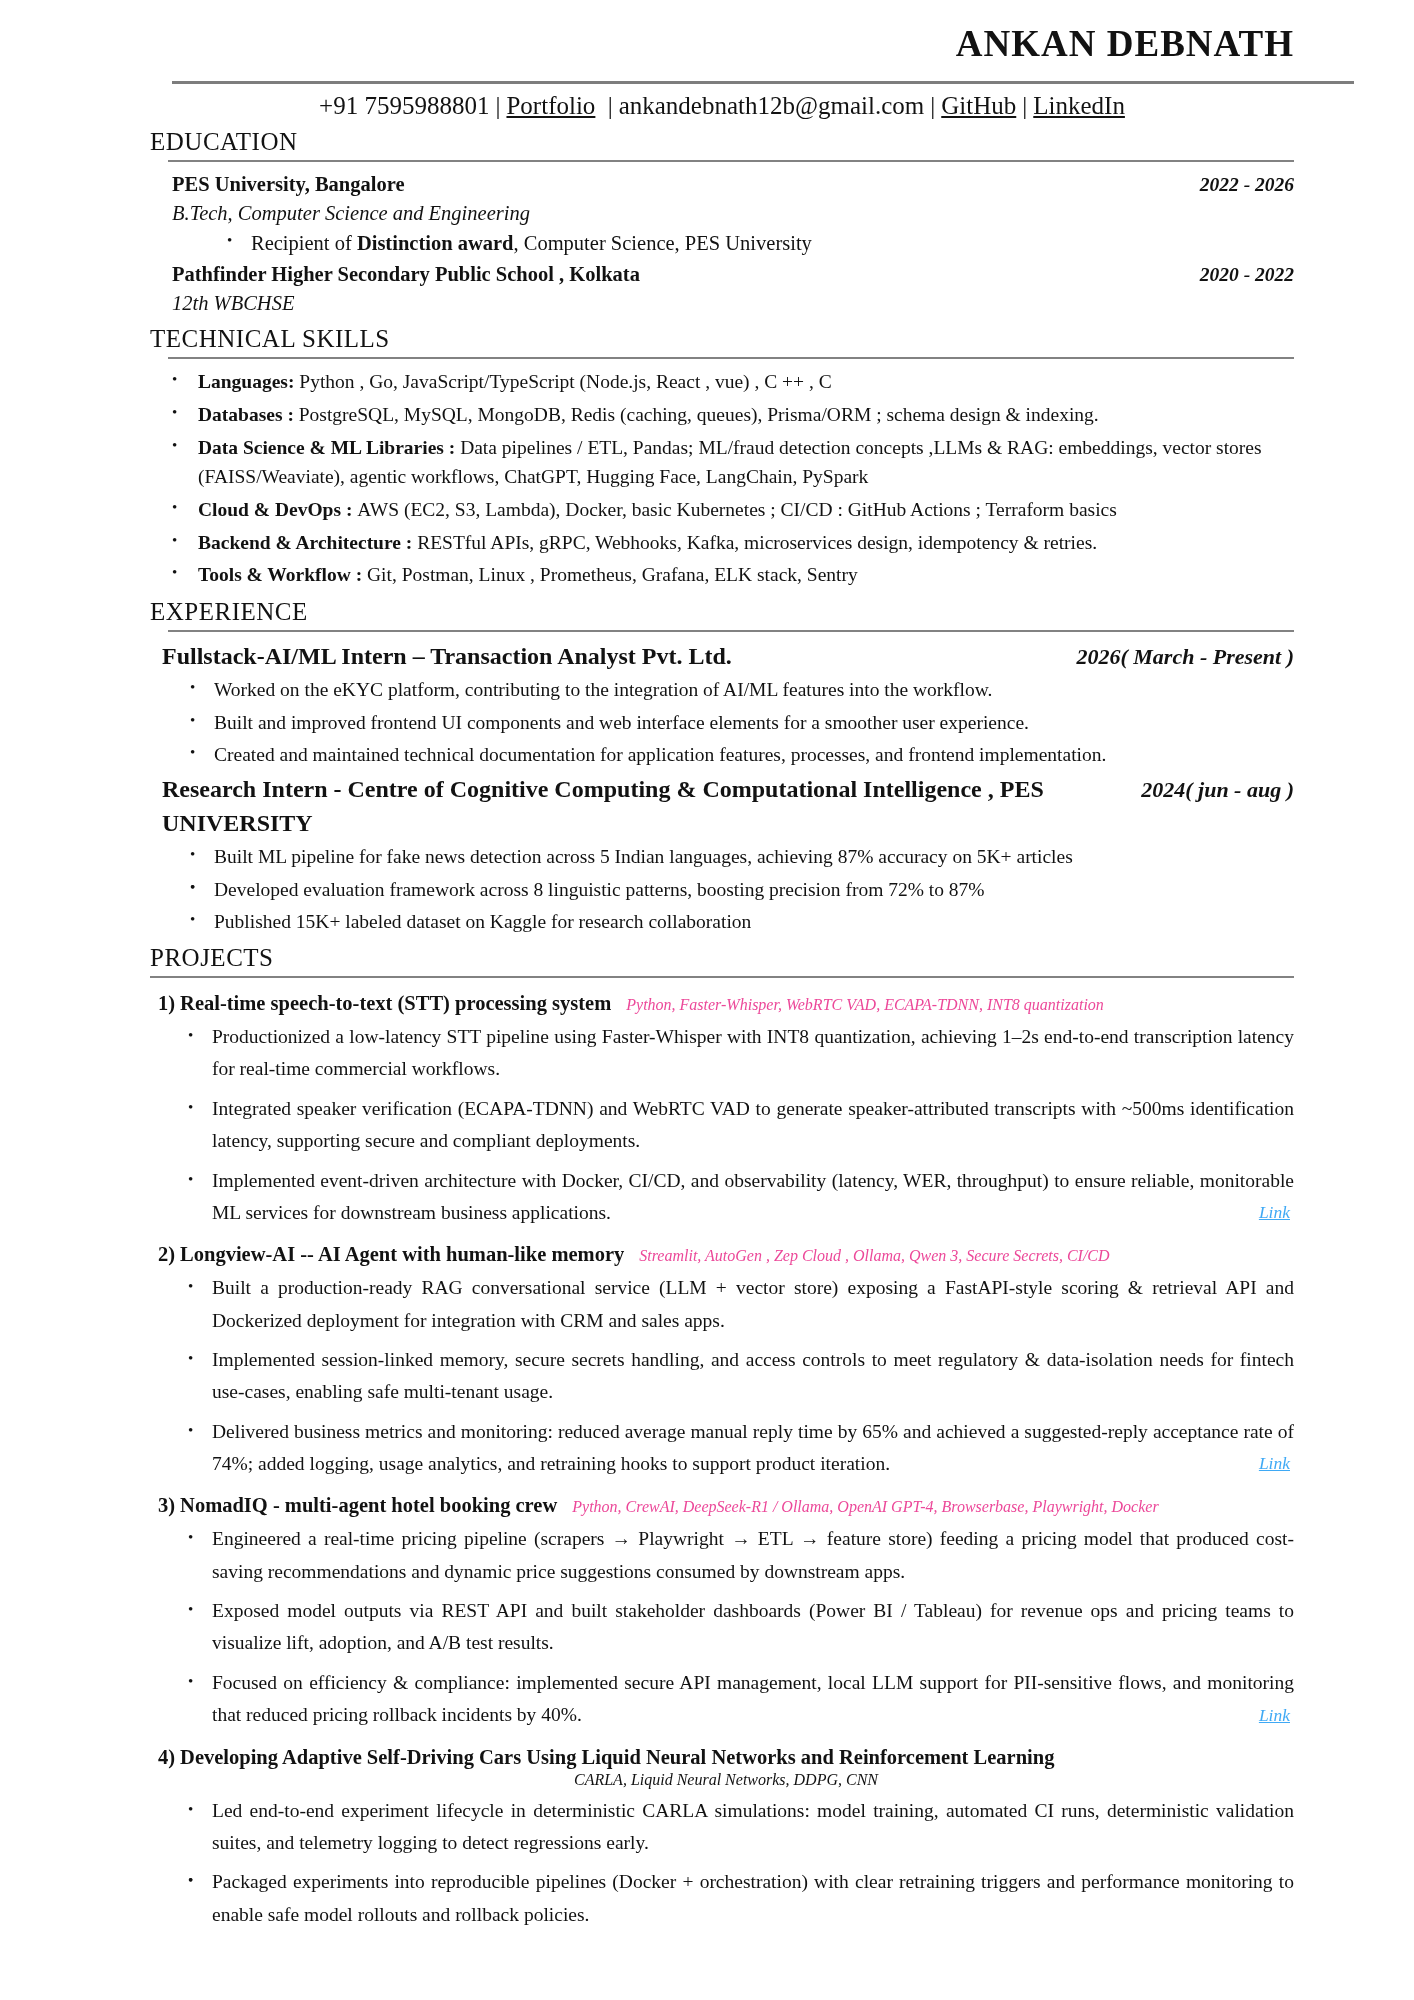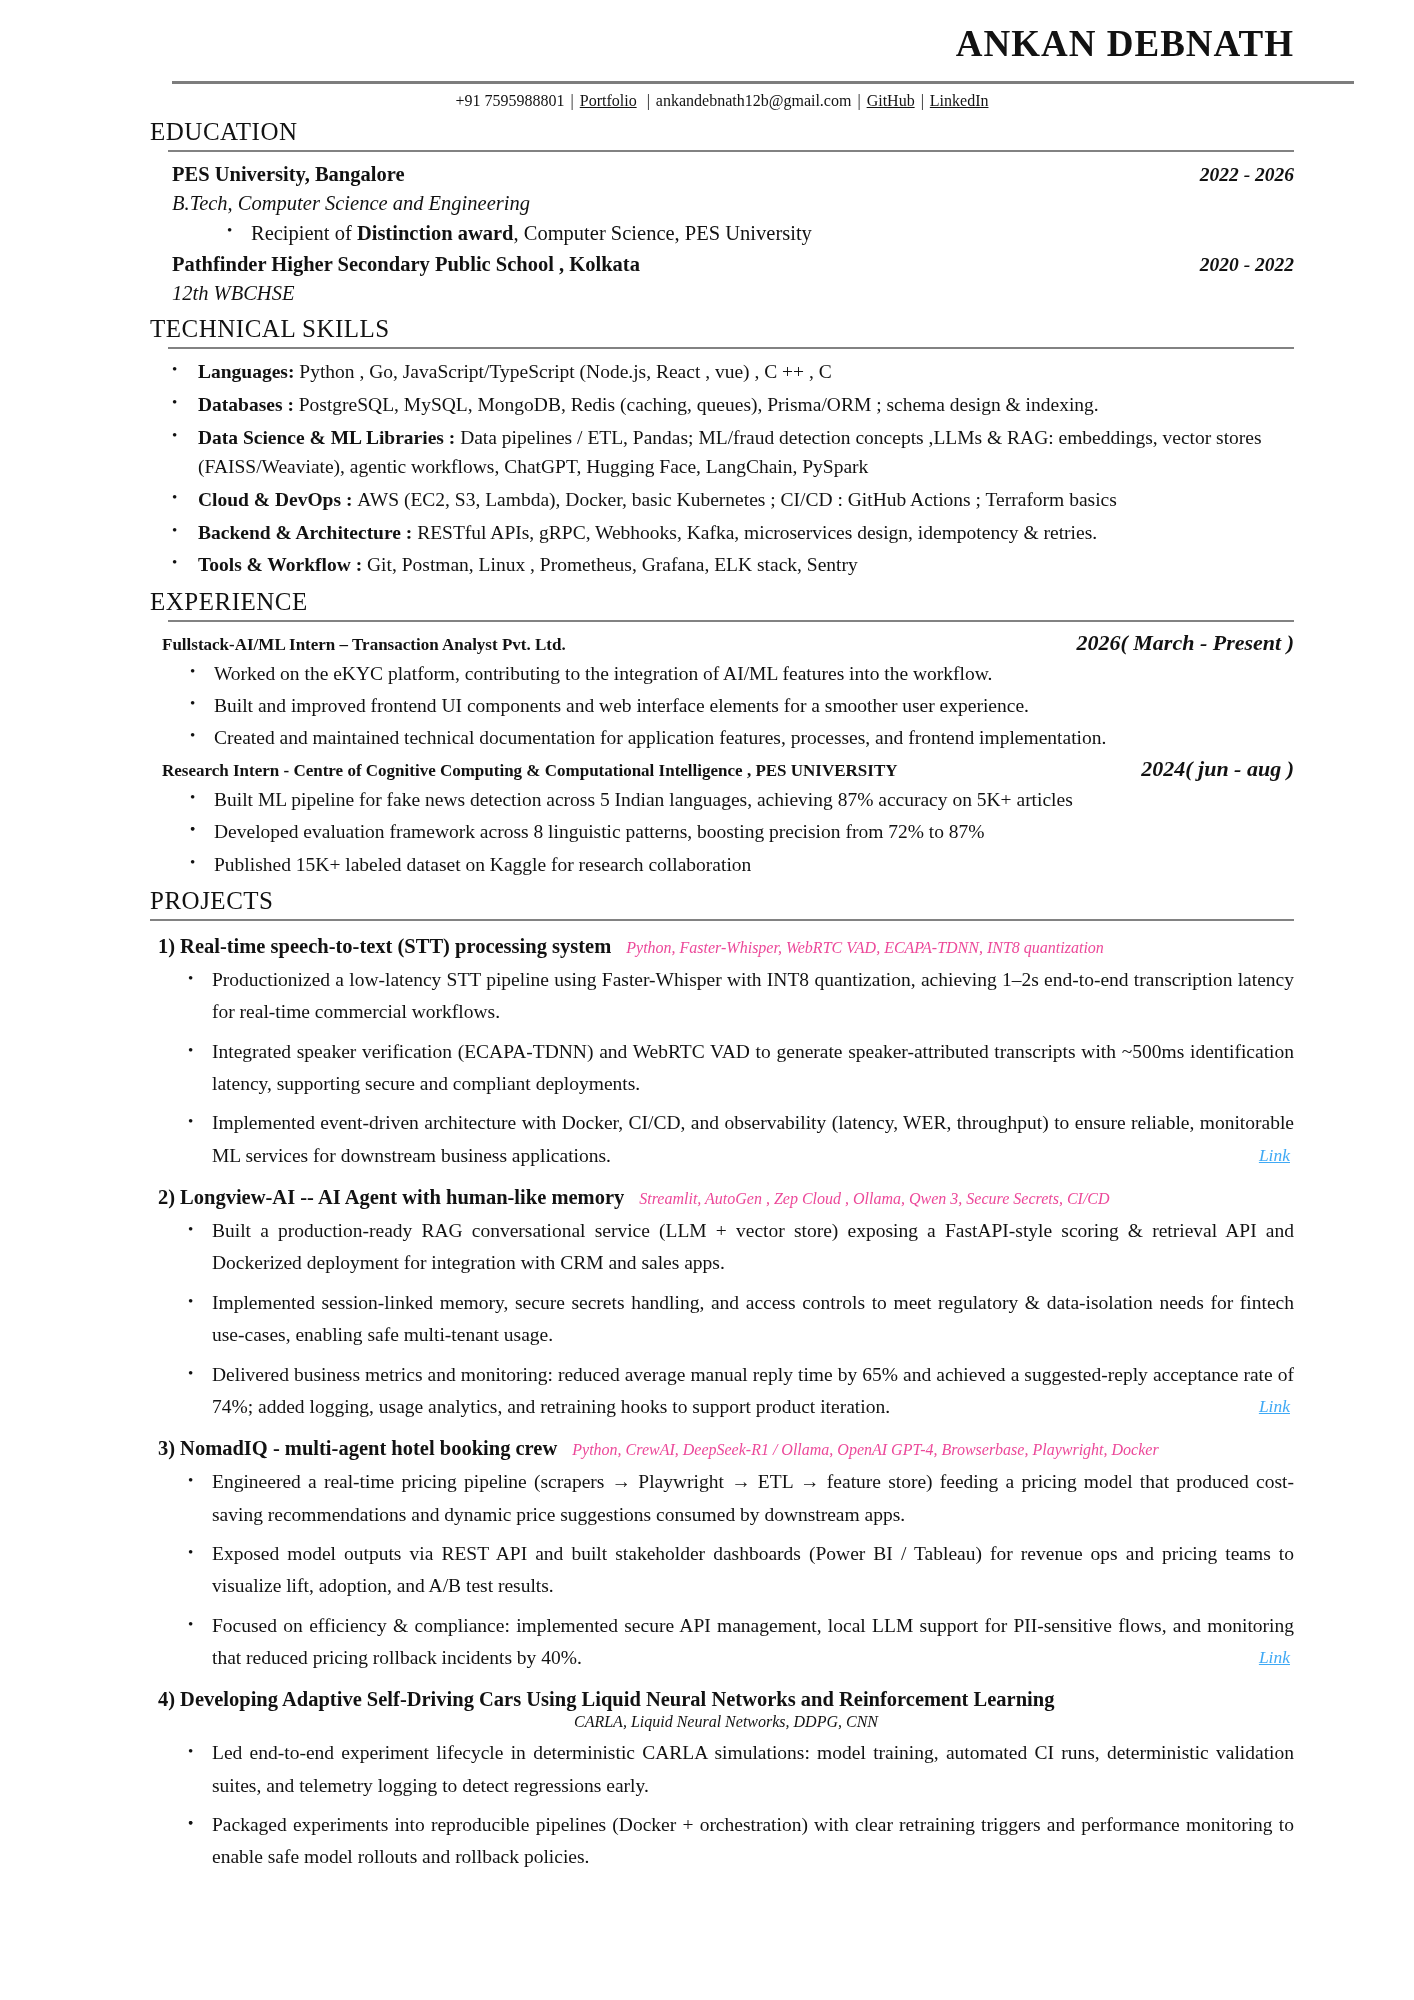--- a/index.html
+++ b/index.html
@@ -6,21 +6,21 @@
   body{
     width:1414px;height:2000px;overflow:hidden;background:#ffffff;color:#121212;
     font-family:"Liberation Serif","DejaVu Serif",serif;
     -webkit-font-smoothing:antialiased;
   }
   .page{padding:16px 120px 0 150px;}
 
   
   .name{ text-align:right; font-size:37px; font-weight:bold; letter-spacing:1px; margin-top:6px;}
   .name-rule{height:3px;background:#7d7d7d;margin:16px -60px 8px 22px;}
-  .contact{text-align:center;font-size:16px;margin:4px 0 6px 0;}
+  .contact{text-align:center;font-size:25px;margin:4px 0 6px 0;}
   .contact a{color:#121212;text-decoration:underline;cursor:pointer;}
   .contact .sep{padding:0 6px;}
 
   
   .sec-head{font-size:25px;font-weight:normal;letter-spacing:0.5px;margin:8px 0 0 0;}
   .sec-rule{height:2px;background:#828282;margin:4px 0 8px 18px;}
   .sec-rule.full{margin-left:0;}
 
   
   .edu-entry{margin-left:22px;}
@@ -32,21 +32,21 @@
 
   .dot{position:absolute;left:0;top:0;font-size:15px;line-height:inherit;transform:translateY(1px);}
 
   
   .skill-list{margin:2px 0 0 22px;}
   .skill-item{position:relative;padding-left:26px;font-size:19.5px;line-height:1.52;margin-bottom:3px;}
   .skill-item b{font-size:19.5px;}
 
   
   .job{margin-left:12px;}
-  .job-title{font-weight:bold;font-size:17px;line-height:1.4;}
+  .job-title{font-weight:bold;font-size:24px;line-height:1.4;}
   .job-date{font-weight:bold;font-style:italic;font-size:22px;white-space:nowrap;}
   .job-bullets{margin:2px 0 4px 28px;}
   .job-bullet{position:relative;padding-left:24px;font-size:19.5px;line-height:1.5;margin-bottom:3px;}
   .just{text-align:justify;}
 
   
   .proj{margin-left:8px;margin-top:14px;}
   .proj-head{font-size:20px;}
   .proj-num,.proj-title{font-weight:bold;font-size:20.5px;}
   .proj-tech{font-style:italic;font-size:16px;color:#ec4899;margin-left:10px;}

